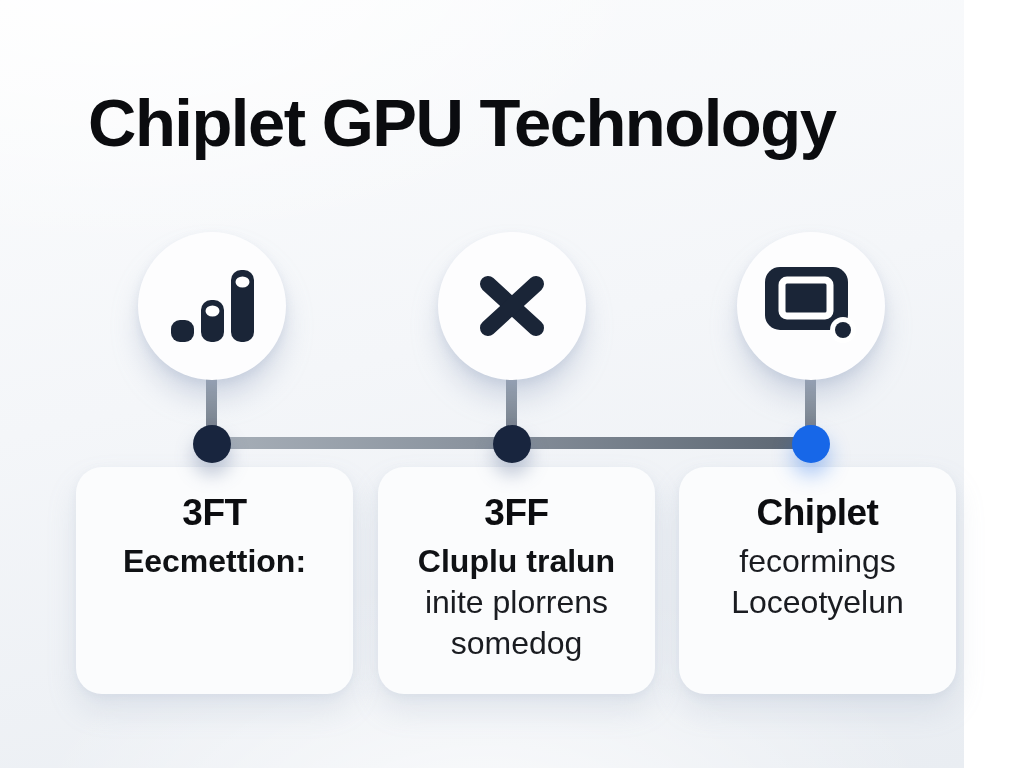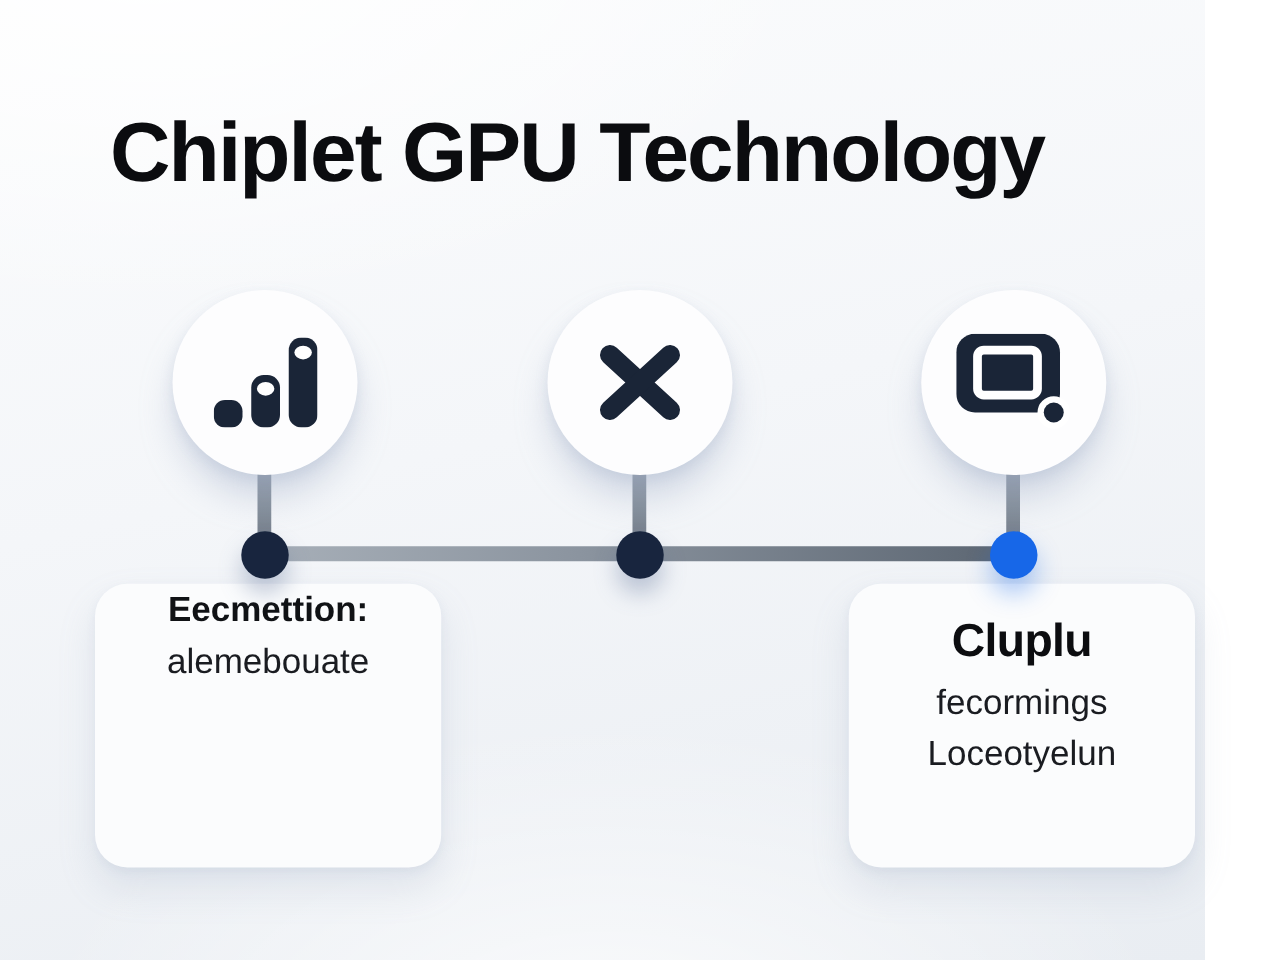--- a/index.html
+++ b/index.html
@@ -56,21 +56,21 @@
     box-shadow:0 16px 30px rgba(140,155,185,.18), 0 3px 8px rgba(140,155,185,.10);
   }
   .card.c1{left:76px;}
   .card.c2{left:378px;}
   .card.c3{left:679px;}
   .card-title{
     margin:26px 10px 8px;font-size:37px;font-weight:800;
     letter-spacing:-0.5px;color:#0c0d10;line-height:40px;
   }
   .card-line{
-    margin:0 8px;font-size:28px;line-height:41px;color:#1a1c21;font-weight:400;
+    margin:0 8px;font-size:32px;line-height:41px;color:#1a1c21;font-weight:400;
   }
   .card-line.bold{font-weight:700;color:#101215;}
 </style>
 </head>
 <body>
 
 <div class="stage">
 
   <h1 class="page-title">Chiplet GPU Technology</h1>
 
@@ -104,24 +104,30 @@
       <circle cx="78" cy="63" r="13" fill="#ffffff"></circle>
       <circle cx="78" cy="63" r="8" fill="#1a2537"></circle>
     </svg>
   </div>
 
   <div class="timeline-dot navy d1"></div>
   <div class="timeline-dot navy d2"></div>
   <div class="timeline-dot blue d3"></div>
 
   <article class="card c1">
+    <h2 class="card-title">3FT</h2>
     <p class="card-line bold">Eecmettion:</p>
-    <p class="card-line">alemebouate</p>
   </article>
 
+  <article class="card c2">
+    <h2 class="card-title">3FF</h2>
+    <p class="card-line bold">Cluplu tralun</p>
+    <p class="card-line">inite plorrens</p>
+    <p class="card-line">somedog</p>
+  </article>
 
   <article class="card c3">
-    <h2 class="card-title">Cluplu</h2>
+    <h2 class="card-title">Chiplet</h2>
     <p class="card-line">fecormings</p>
     <p class="card-line">Loceotyelun</p>
   </article>
 
 </div>
 
 </body></html>

